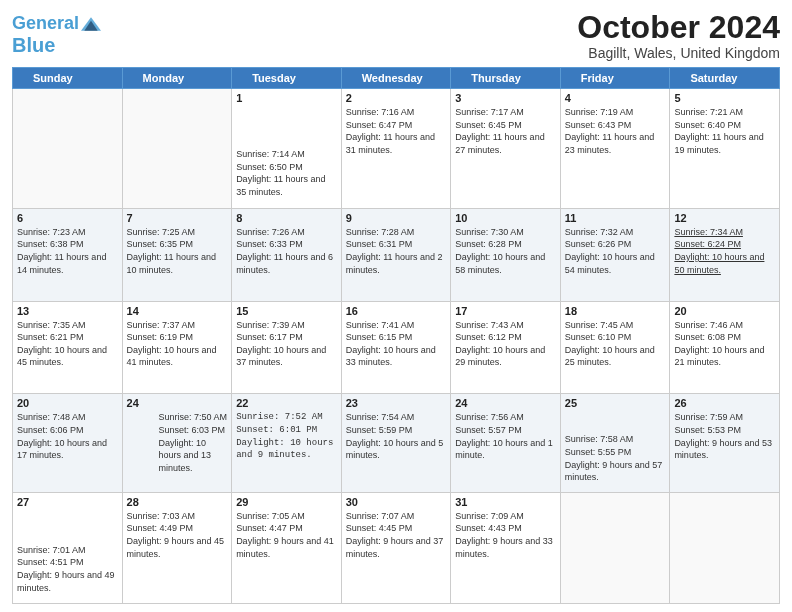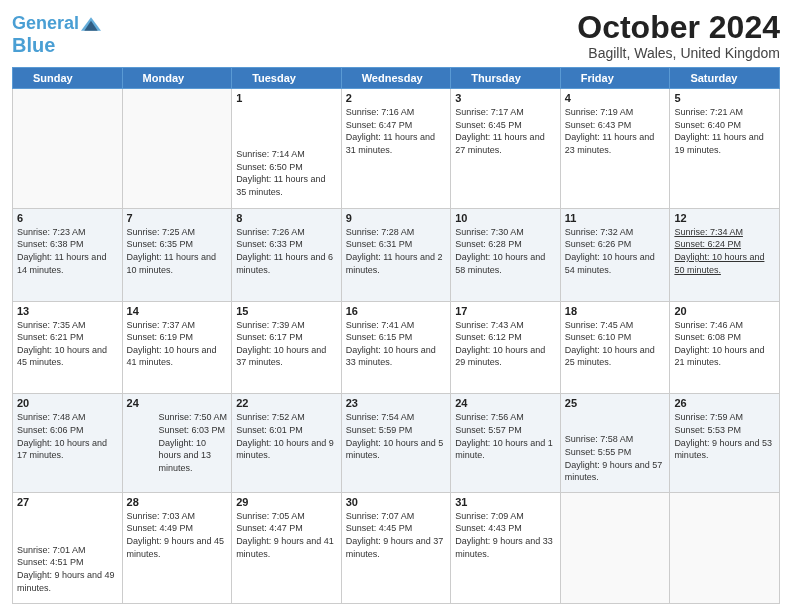--- a/index.html
+++ b/index.html
@@ -271,21 +271,21 @@
 Daylight: 10 hours and 17 minutes.</div>
           </td>
           <td>
             <span class="day-num">24</span>
             <div class="cell-text" style="white-space: pre-line; margin-left: 32px;">Sunrise: 7:50 AM
 Sunset: 6:03 PM
 Daylight: 10 hours and 13 minutes.</div>
           </td>
           <td>
             <span class="day-num">22</span>
-            <div class="cell-text" style="white-space: pre-line;">Sunrise: 7:52 AM
+            <div class="cell-text" style="white-space: pre-line; font-family: Liberation Mono, monospace;">Sunrise: 7:52 AM
 Sunset: 6:01 PM
 Daylight: 10 hours and 9 minutes.</div>
           </td>
           <td>
             <span class="day-num">23</span>
             <div class="cell-text" style="white-space: pre-line;">Sunrise: 7:54 AM
 Sunset: 5:59 PM
 Daylight: 10 hours and 5 minutes.</div>
           </td>
           <td>

